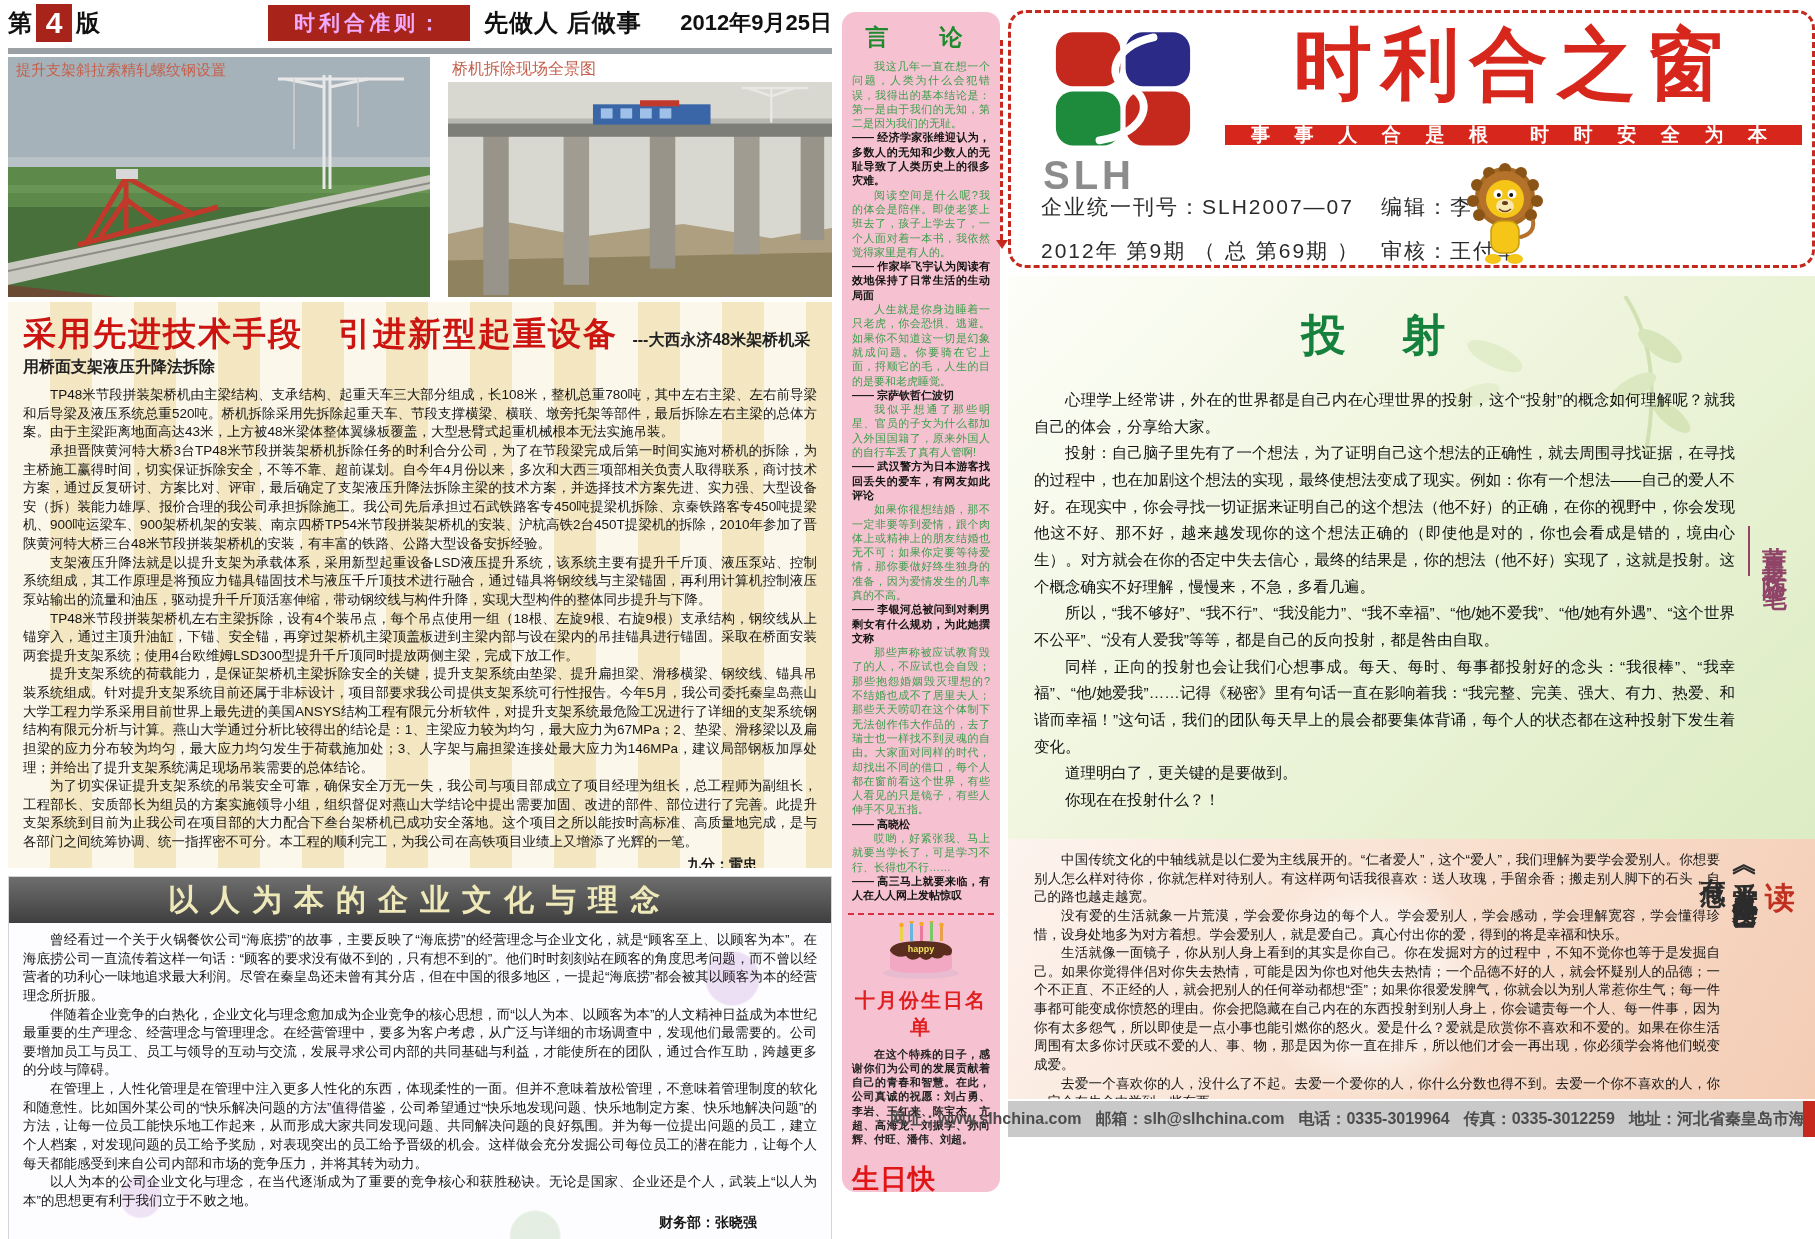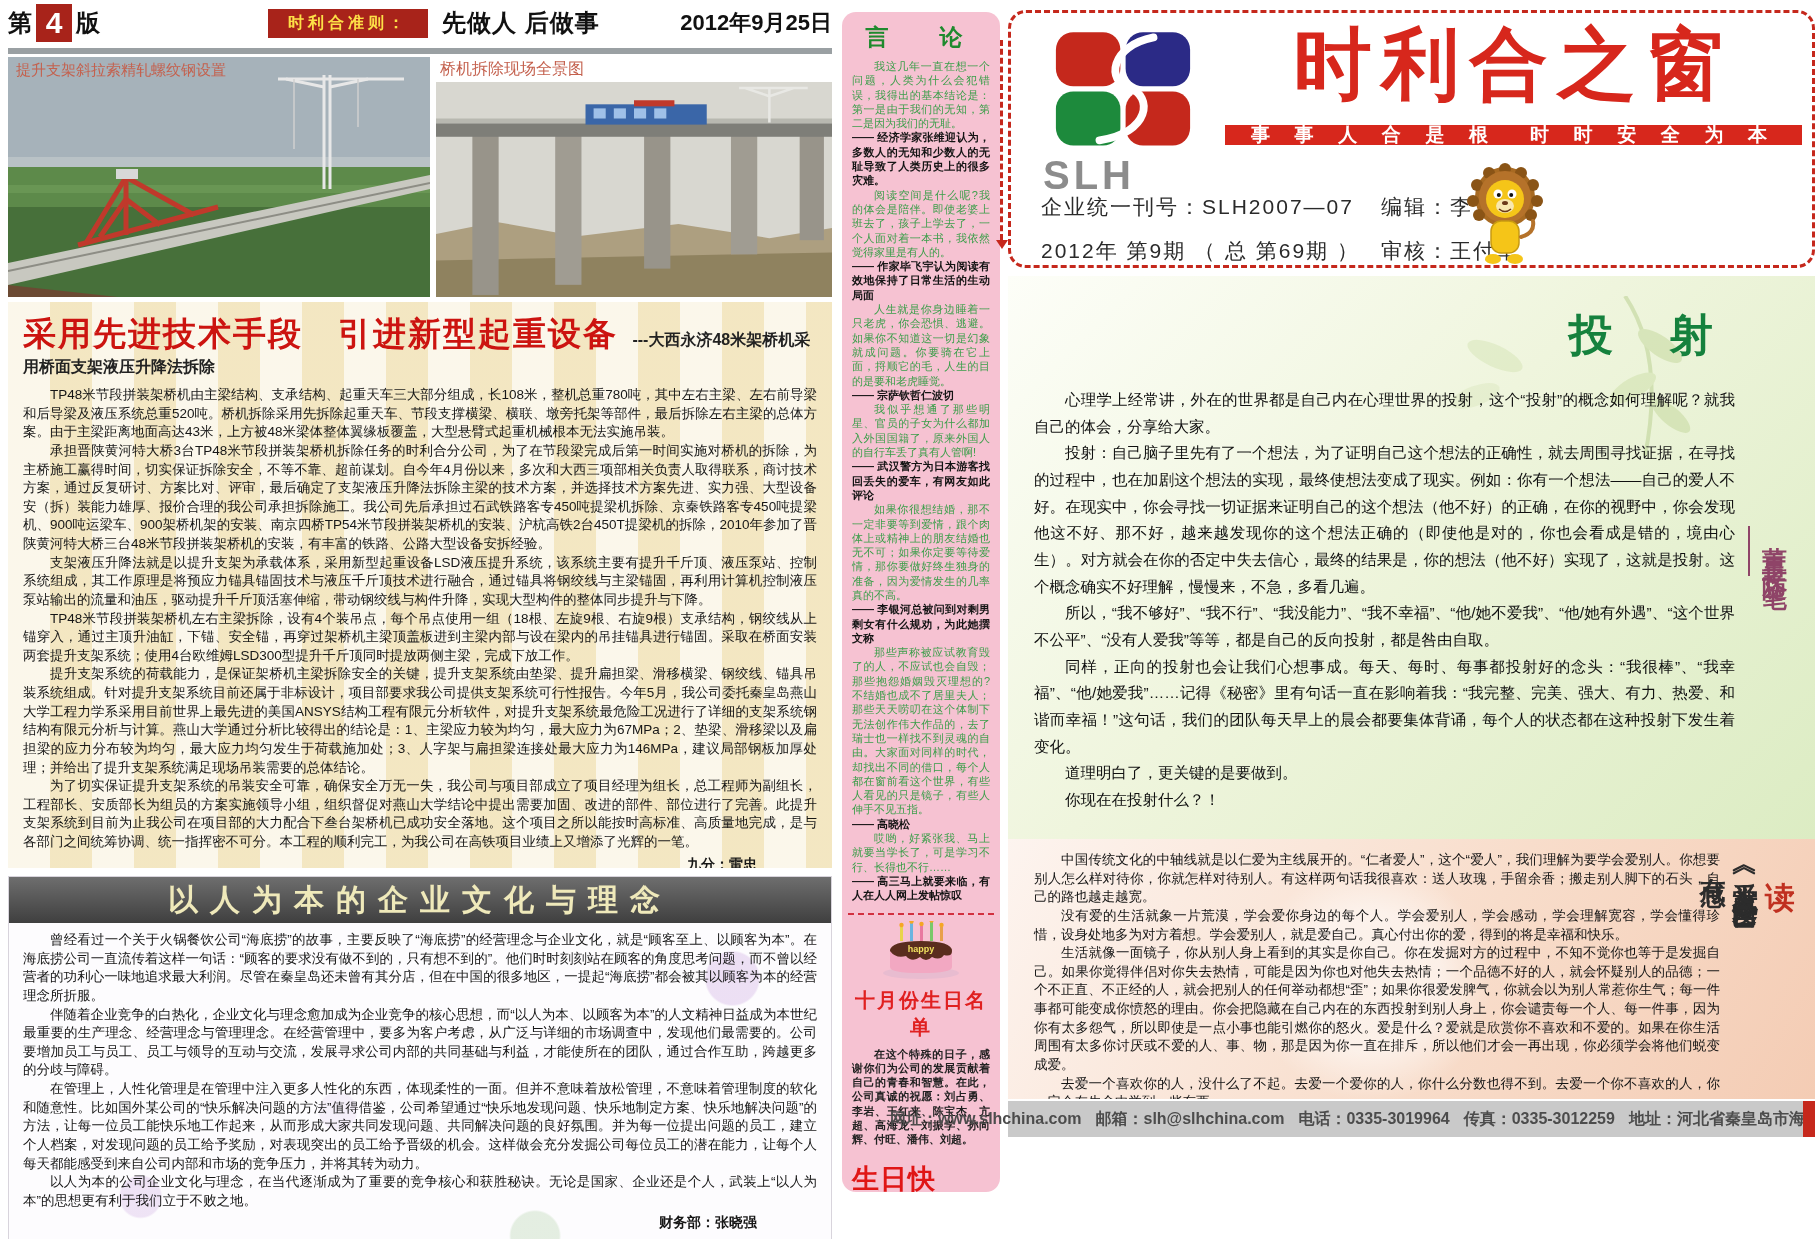--- a/index.html
+++ b/index.html
@@ -5,26 +5,26 @@
   * { margin:0; padding:0; box-sizing:border-box; }
   html,body { background:#e8e8e8; }
   body { font-family:"Liberation Sans","DejaVu Sans",sans-serif; }
   .page { position:relative; width:1815px; height:1239px; background:#ffffff; overflow:hidden; margin:0 auto; }
 
   
   .left-section { position:absolute; left:8px; top:0; width:824px; }
   .page-header { display:flex; align-items:center; height:46px; }
   .edition-group { display:flex; align-items:center; gap:4px; font-weight:bold; font-size:24px; color:#111; }
   .edition-num { display:inline-flex; align-items:center; justify-content:center; width:36px; height:38px; background:#a8231a; color:#fff; font-size:30px; font-weight:bold; }
-  .principle-box { margin-left:168px; background:#a8231a; color:#fde047; font-weight:bold; font-size:16px; padding:4px 20px; letter-spacing:4px; }
+  .principle-box { margin-left:168px; background:#a8231a; color:#f0abfc; font-weight:bold; font-size:21px; padding:4px 26px; letter-spacing:4px; }
   .principle-text { margin-left:14px; font-weight:bold; font-size:24px; color:#111; letter-spacing:1px; }
   .header-date { margin-left:auto; font-weight:bold; font-size:22px; color:#111; }
   .header-rule { height:6px; background:#9aa0a3; margin-top:2px; }
 
-  .photos { display:flex; gap:6px; margin-top:3px; height:240px; }
+  .photos { display:flex; gap:18px; margin-top:3px; height:240px; }
   .photo { position:relative; overflow:hidden; }
   .photo-left { width:422px; }
   .photo-right { flex:1; display:flex; flex-direction:column; }
   .photo-caption { position:absolute; left:8px; top:4px; color:#c4614e; font-size:15px; z-index:2; font-family:"DejaVu Serif",serif; }
   .photo-caption-right { color:#c4614e; font-size:16px; font-family:"DejaVu Serif",serif; padding:2px 0 2px 4px; background:#fff; }
   .photo svg { display:block; width:100%; height:100%; }
   .photo-right svg { flex:1; }
 
   .article1 { margin-top:5px; background:#f7eed2;
     background-image:repeating-linear-gradient(90deg, rgba(255,255,255,0.55) 0 42px, rgba(238,220,170,0.4) 42px 84px);
@@ -70,21 +70,21 @@
   .slogan-bar span { color:#fff; font-weight:bold; font-size:19px; letter-spacing:9px; font-family:"DejaVu Serif",serif; }
   .mast-info { position:absolute; left:30px; top:164px; width:560px; }
   .mast-info-row { display:flex; margin-top:16px; font-size:21px; color:#2a2a2a; letter-spacing:2px; }
   .mast-info-row .c1 { width:340px; }
   .lion { position:absolute; left:452px; top:150px; }
 
   .chairman { position:relative; margin-top:8px; height:563px; padding:16px 80px 8px 26px; overflow:hidden;
     background:linear-gradient(135deg,#fdfef8 0%, #eff5dd 45%, #dcecc3 100%); }
   .leaf-deco { position:absolute; right:60px; top:20px; opacity:0.5; }
   .leaf-deco2 { position:absolute; right:260px; top:40px; opacity:0.4; }
-  .chairman-title { position:relative; text-align:right; color:#15813d; font-weight:bold; font-size:44px; letter-spacing:22px; margin:14px 0 22px 0; z-index:1; }
+  .chairman-title { position:relative; text-align:center; color:#15813d; font-weight:bold; font-size:44px; letter-spacing:22px; margin:14px 0 22px 0; z-index:1; }
   .chairman p { position:relative; font-size:15.5px; line-height:1.72; color:#101010; text-align:justify; text-indent:2em; z-index:1; }
   .vert-label { position:absolute; right:24px; top:250px; writing-mode:vertical-rl; text-orientation:upright; color:#8f4468; font-weight:bold; font-size:25px; letter-spacing:10px; font-family:"DejaVu Serif",serif; border-left:2px solid #8f4468; padding-left:8px; z-index:1; }
 
   .reading { position:relative; height:260px; padding:12px 95px 6px 26px; overflow:hidden;
     background:linear-gradient(120deg,#fdf4ef 0%, #f8ddcb 55%, #f4ccb4 100%);
     background-image:radial-gradient(circle at 45% 55%, rgba(255,255,255,0.55) 0 70px, rgba(0,0,0,0) 120px),
       linear-gradient(120deg,#fdf4ef 0%, #f8ddcb 55%, #f4ccb4 100%); }
   .reading p { font-size:13.5px; line-height:1.38; color:#141414; text-align:justify; text-indent:2em; }
   .reading-byline { text-align:right; font-weight:bold; font-size:14px; color:#141414; padding-right:16px; }
   .vert-calligraphy { position:absolute; right:16px; top:18px; writing-mode:vertical-rl; text-orientation:upright; font-family:"DejaVu Serif",serif; font-size:26px; font-weight:bold; color:#2c2c2c; line-height:1.25; letter-spacing:4px; }

